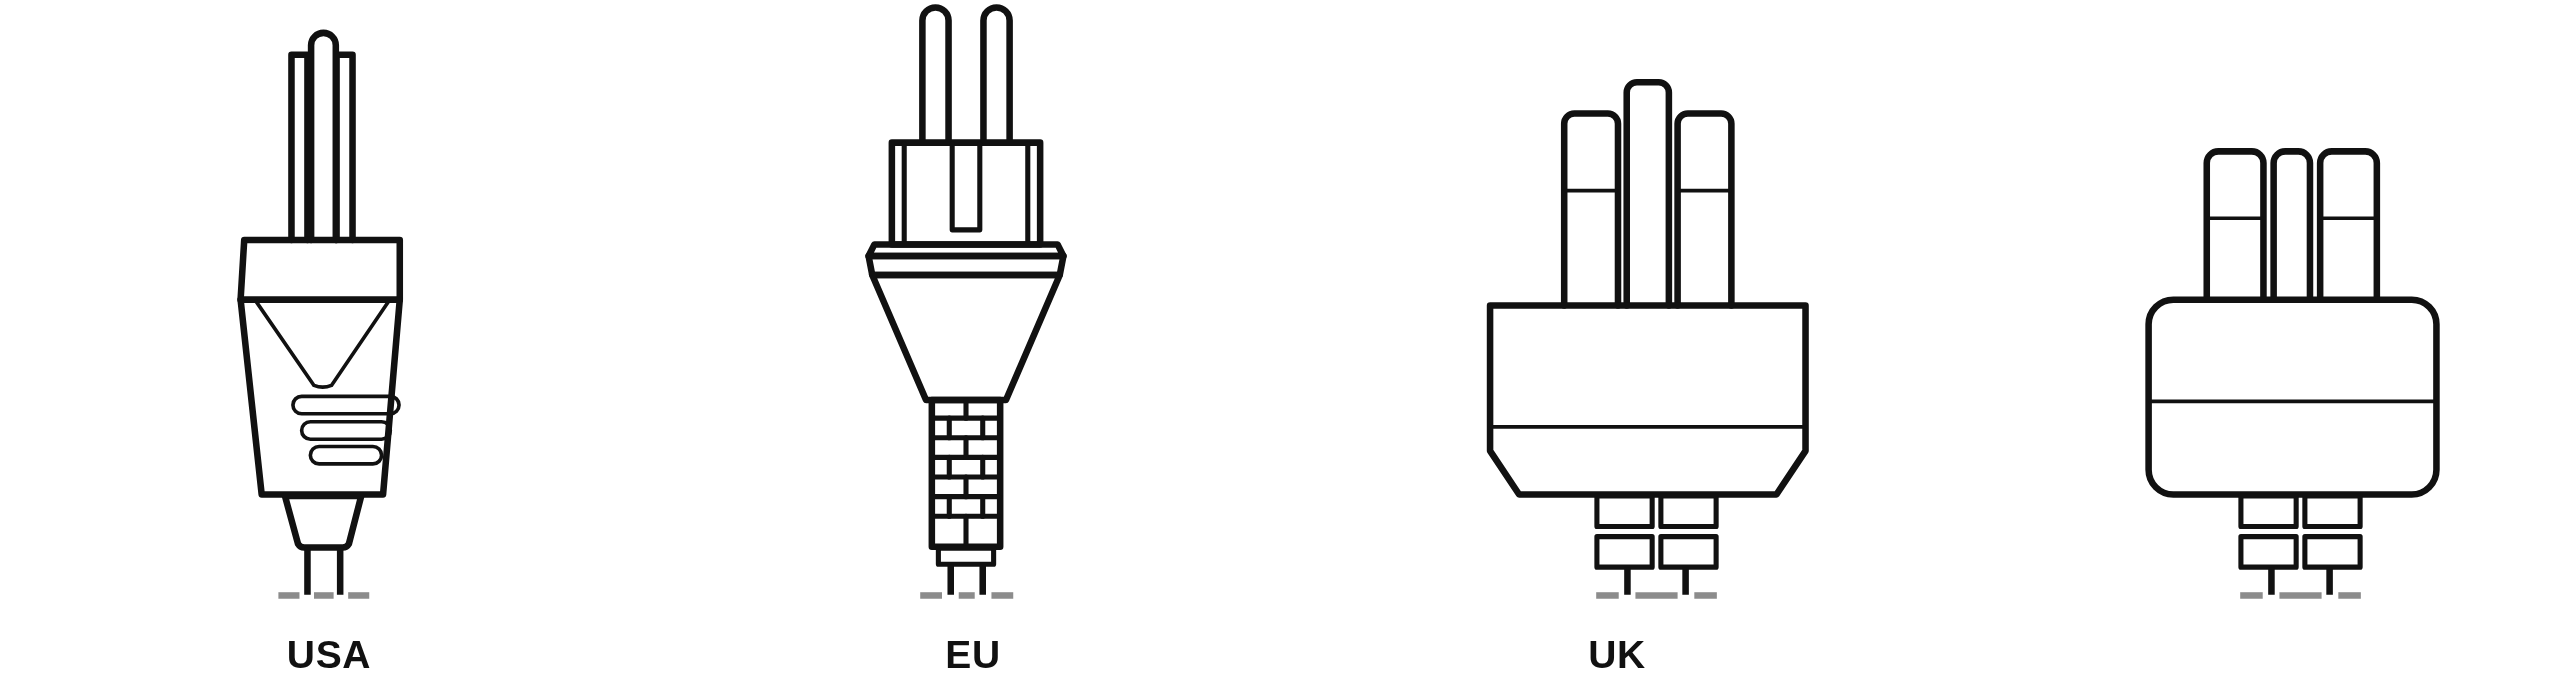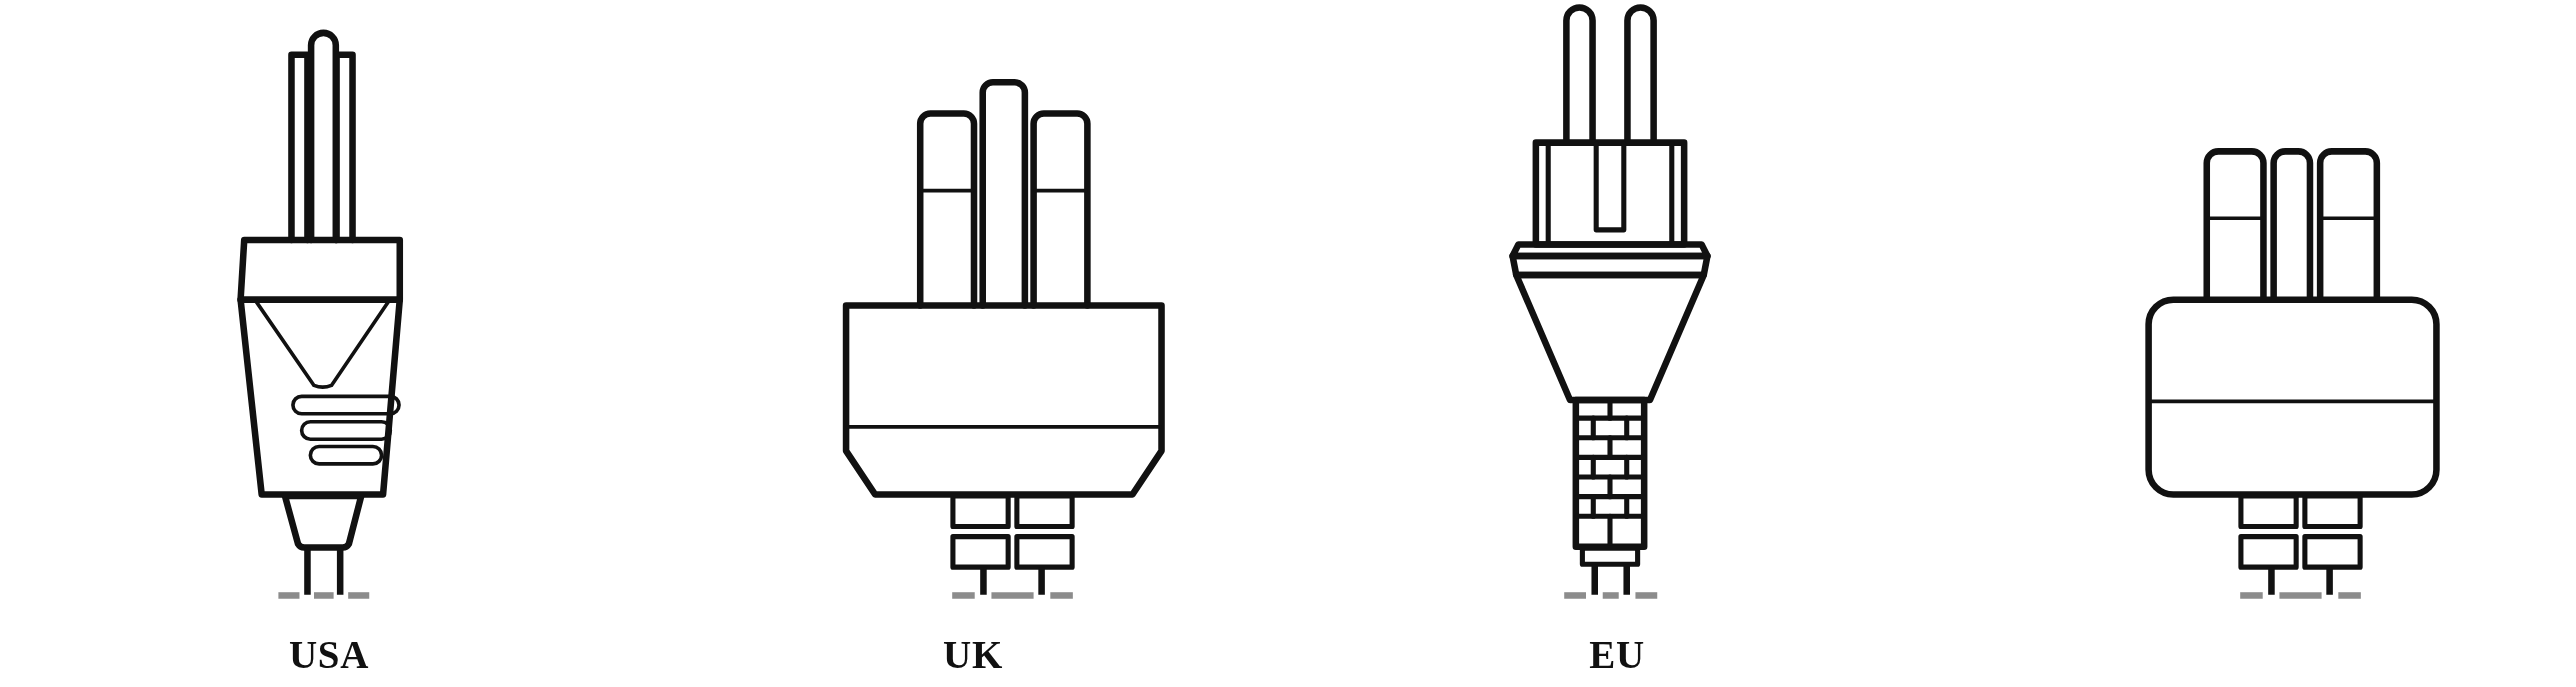--- a/index.html
+++ b/index.html
@@ -26,21 +26,21 @@
     justify-content:flex-start;
   }
   .plug-art{
     display:block;
   }
   .plug-label{
     position:absolute;
     left:0;right:0;
     bottom:14.5px;
     text-align:center;
-    font-family:Liberation Serif, serif;
+    font-family:Liberation Sans, sans-serif;
     font-weight:bold;
     font-size:39px;
     letter-spacing:0.7px;
     color:#111111;
     line-height:1;
     margin-left:14px;
   }
   svg{ display:block; }
   .ln{ fill:none; stroke:#111111; }
   .thick{ stroke-width:9; }
@@ -83,60 +83,20 @@
         <path d="M468,753 L468,818"></path>
       </g>
 
       <g class="cord-dash" stroke-linecap="butt">
         <path d="M383,819 L412,819"></path>
         <path d="M432,819 L459,819"></path>
         <path d="M479,819 L508,819"></path>
       </g>
     </svg>
     <div class="plug-label">USA</div>
-  </div>
-
-  <div class="plug-cell" style="width:644px">
-    <svg class="plug-art" width="644" height="640" viewBox="0 0 886 880">
-      <g class="ln thick" stroke-linecap="round" stroke-linejoin="round">
-
-        <path d="M380,420 L380,170 A14,14 0 0 1 394,156 L440,156 A14,14 0 0 1 454,170 L454,420"></path>
-
-        <path d="M466,420 L466,127 A14,14 0 0 1 480,113 L510,113 A14,14 0 0 1 524,127 L524,420"></path>
-
-        <path d="M536,420 L536,170 A14,14 0 0 1 550,156 L596,156 A14,14 0 0 1 610,170 L610,420"></path>
-      </g>
-
-      <g class="ln thin" stroke-linecap="round">
-        <path d="M382,262 L452,262"></path>
-        <path d="M538,262 L608,262"></path>
-      </g>
-
-      <path class="ln thick" stroke-linecap="round" stroke-linejoin="round" d="M278,420 L712,420 L712,620 L672,680 L318,680 L278,620 Z"></path>
-
-      <path class="ln thin" stroke-linecap="round" d="M280,587 L710,587"></path>
-
-      <g class="ln mid" stroke-linecap="round" stroke-linejoin="round">
-        <rect x="425" y="682" width="76" height="42"></rect>
-        <rect x="513" y="682" width="76" height="42"></rect>
-        <rect x="425" y="738" width="76" height="42"></rect>
-        <rect x="513" y="738" width="76" height="42"></rect>
-      </g>
-
-      <g class="ln thick" stroke-linecap="butt">
-        <path d="M467,780 L467,818"></path>
-        <path d="M547,780 L547,818"></path>
-      </g>
-      <g class="cord-dash" stroke-linecap="butt">
-        <path d="M424,819 L455,819"></path>
-        <path d="M478,819 L536,819"></path>
-        <path d="M559,819 L590,819"></path>
-      </g>
-    </svg>
-    <div class="plug-label">UK</div>
   </div>
 
   <div class="plug-cell" style="width:644px">
     <svg class="plug-art" width="644" height="640" viewBox="0 0 886 880">
       <g class="ln thick" stroke-linecap="round" stroke-linejoin="round">
 
         <path d="M383,196 L383,28 A18,18 0 0 1 419,28 L419,196"></path>
 
         <path d="M467,196 L467,28 A18,18 0 0 1 503,28 L503,196"></path>
 
@@ -190,49 +150,89 @@
         <path d="M478,819 L508,819"></path>
       </g>
     </svg>
     <div class="plug-label">EU</div>
   </div>
 
   <div class="plug-cell" style="width:644px">
     <svg class="plug-art" width="644" height="640" viewBox="0 0 886 880">
       <g class="ln thick" stroke-linecap="round" stroke-linejoin="round">
 
-        <path d="M378,412 L378,224 A16,16 0 0 1 394,208 L440,208 A16,16 0 0 1 456,224 L456,412"></path>
-
-        <path d="M470,412 L470,224 A16,16 0 0 1 486,208 L504,208 A16,16 0 0 1 520,224 L520,412"></path>
-
-        <path d="M534,412 L534,224 A16,16 0 0 1 550,208 L596,208 A16,16 0 0 1 612,224 L612,412"></path>
+        <path d="M380,420 L380,170 A14,14 0 0 1 394,156 L440,156 A14,14 0 0 1 454,170 L454,420"></path>
+
+        <path d="M466,420 L466,127 A14,14 0 0 1 480,113 L510,113 A14,14 0 0 1 524,127 L524,420"></path>
+
+        <path d="M536,420 L536,170 A14,14 0 0 1 550,156 L596,156 A14,14 0 0 1 610,170 L610,420"></path>
       </g>
 
       <g class="ln thin" stroke-linecap="round">
-        <path d="M380,300 L454,300"></path>
-        <path d="M536,300 L610,300"></path>
-      </g>
-
-      <rect class="ln thick" x="298" y="412" width="396" height="268" rx="34" ry="34"></rect>
-
-      <path class="ln thin" stroke-linecap="round" d="M300,552 L692,552"></path>
+        <path d="M382,262 L452,262"></path>
+        <path d="M538,262 L608,262"></path>
+      </g>
+
+      <path class="ln thick" stroke-linecap="round" stroke-linejoin="round" d="M278,420 L712,420 L712,620 L672,680 L318,680 L278,620 Z"></path>
+
+      <path class="ln thin" stroke-linecap="round" d="M280,587 L710,587"></path>
 
       <g class="ln mid" stroke-linecap="round" stroke-linejoin="round">
         <rect x="425" y="682" width="76" height="42"></rect>
         <rect x="513" y="682" width="76" height="42"></rect>
         <rect x="425" y="738" width="76" height="42"></rect>
         <rect x="513" y="738" width="76" height="42"></rect>
       </g>
 
       <g class="ln thick" stroke-linecap="butt">
         <path d="M467,780 L467,818"></path>
         <path d="M547,780 L547,818"></path>
       </g>
       <g class="cord-dash" stroke-linecap="butt">
         <path d="M424,819 L455,819"></path>
         <path d="M478,819 L536,819"></path>
         <path d="M559,819 L590,819"></path>
       </g>
     </svg>
+    <div class="plug-label">UK</div>
+  </div>
+
+  <div class="plug-cell" style="width:644px">
+    <svg class="plug-art" width="644" height="640" viewBox="0 0 886 880">
+      <g class="ln thick" stroke-linecap="round" stroke-linejoin="round">
+
+        <path d="M378,412 L378,224 A16,16 0 0 1 394,208 L440,208 A16,16 0 0 1 456,224 L456,412"></path>
+
+        <path d="M470,412 L470,224 A16,16 0 0 1 486,208 L504,208 A16,16 0 0 1 520,224 L520,412"></path>
+
+        <path d="M534,412 L534,224 A16,16 0 0 1 550,208 L596,208 A16,16 0 0 1 612,224 L612,412"></path>
+      </g>
+
+      <g class="ln thin" stroke-linecap="round">
+        <path d="M380,300 L454,300"></path>
+        <path d="M536,300 L610,300"></path>
+      </g>
+
+      <rect class="ln thick" x="298" y="412" width="396" height="268" rx="34" ry="34"></rect>
+
+      <path class="ln thin" stroke-linecap="round" d="M300,552 L692,552"></path>
+
+      <g class="ln mid" stroke-linecap="round" stroke-linejoin="round">
+        <rect x="425" y="682" width="76" height="42"></rect>
+        <rect x="513" y="682" width="76" height="42"></rect>
+        <rect x="425" y="738" width="76" height="42"></rect>
+        <rect x="513" y="738" width="76" height="42"></rect>
+      </g>
+
+      <g class="ln thick" stroke-linecap="butt">
+        <path d="M467,780 L467,818"></path>
+        <path d="M547,780 L547,818"></path>
+      </g>
+      <g class="cord-dash" stroke-linecap="butt">
+        <path d="M424,819 L455,819"></path>
+        <path d="M478,819 L536,819"></path>
+        <path d="M559,819 L590,819"></path>
+      </g>
+    </svg>
   </div>
 
 </div>
 
 
 </body></html>

